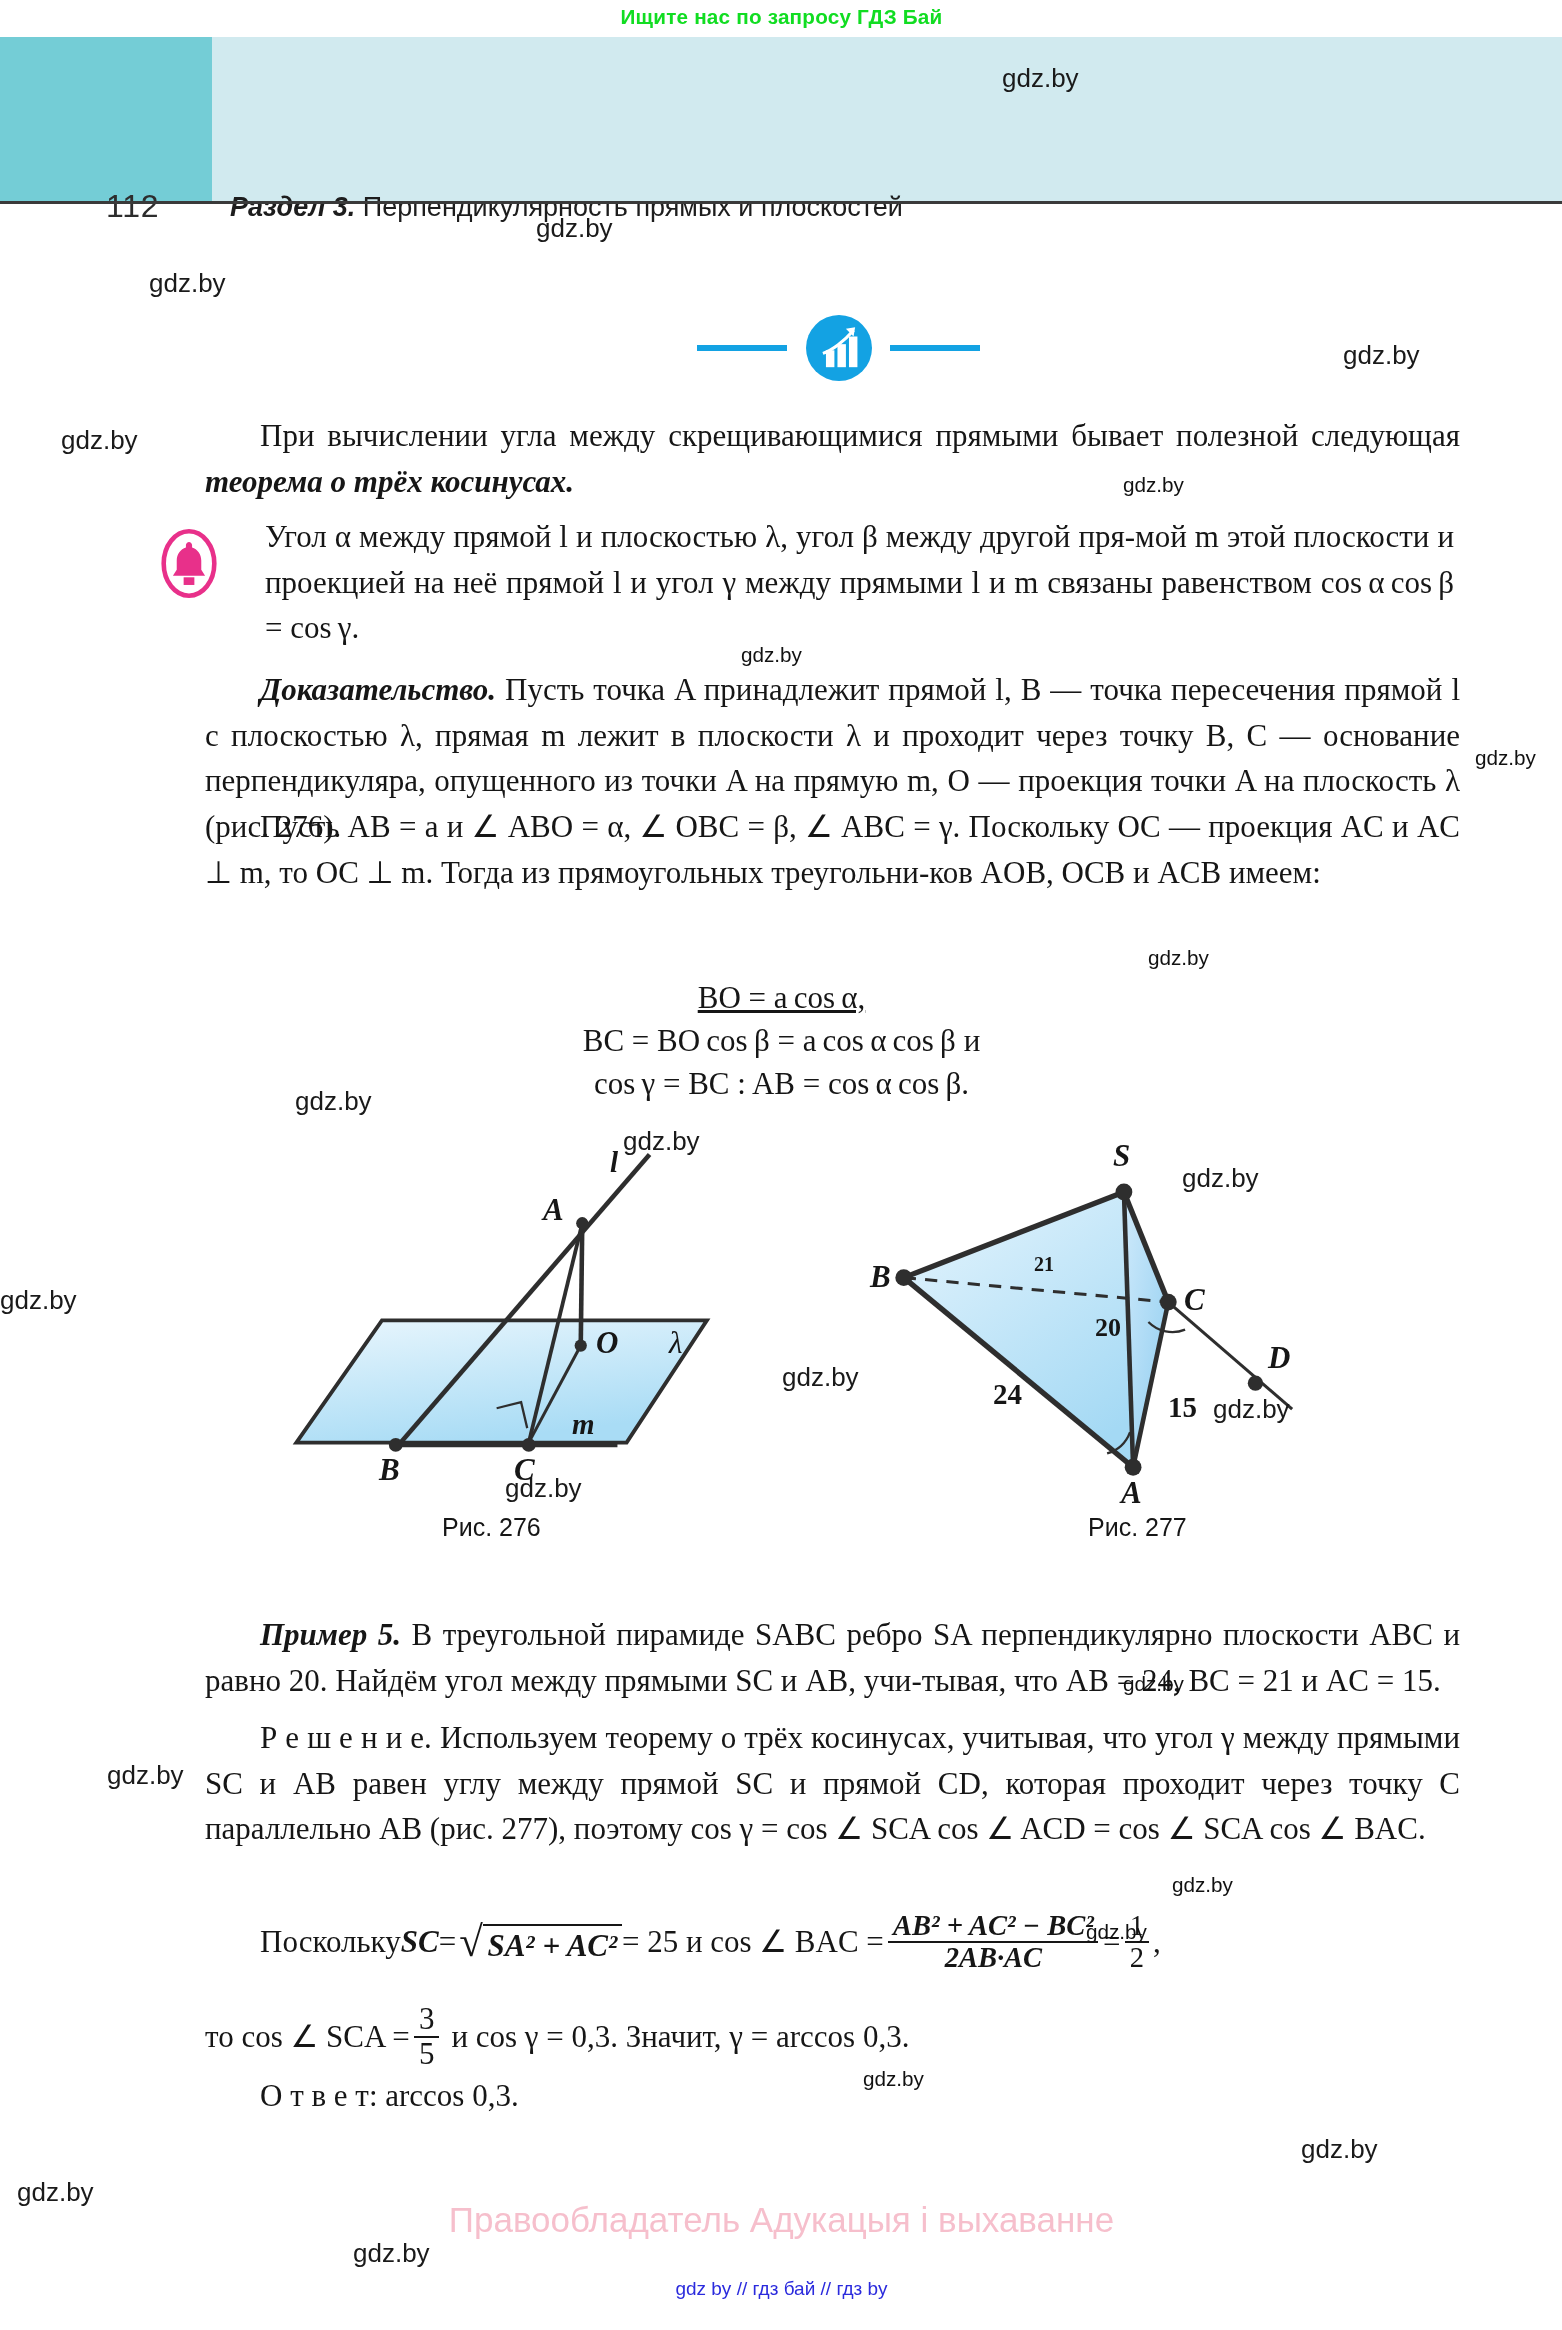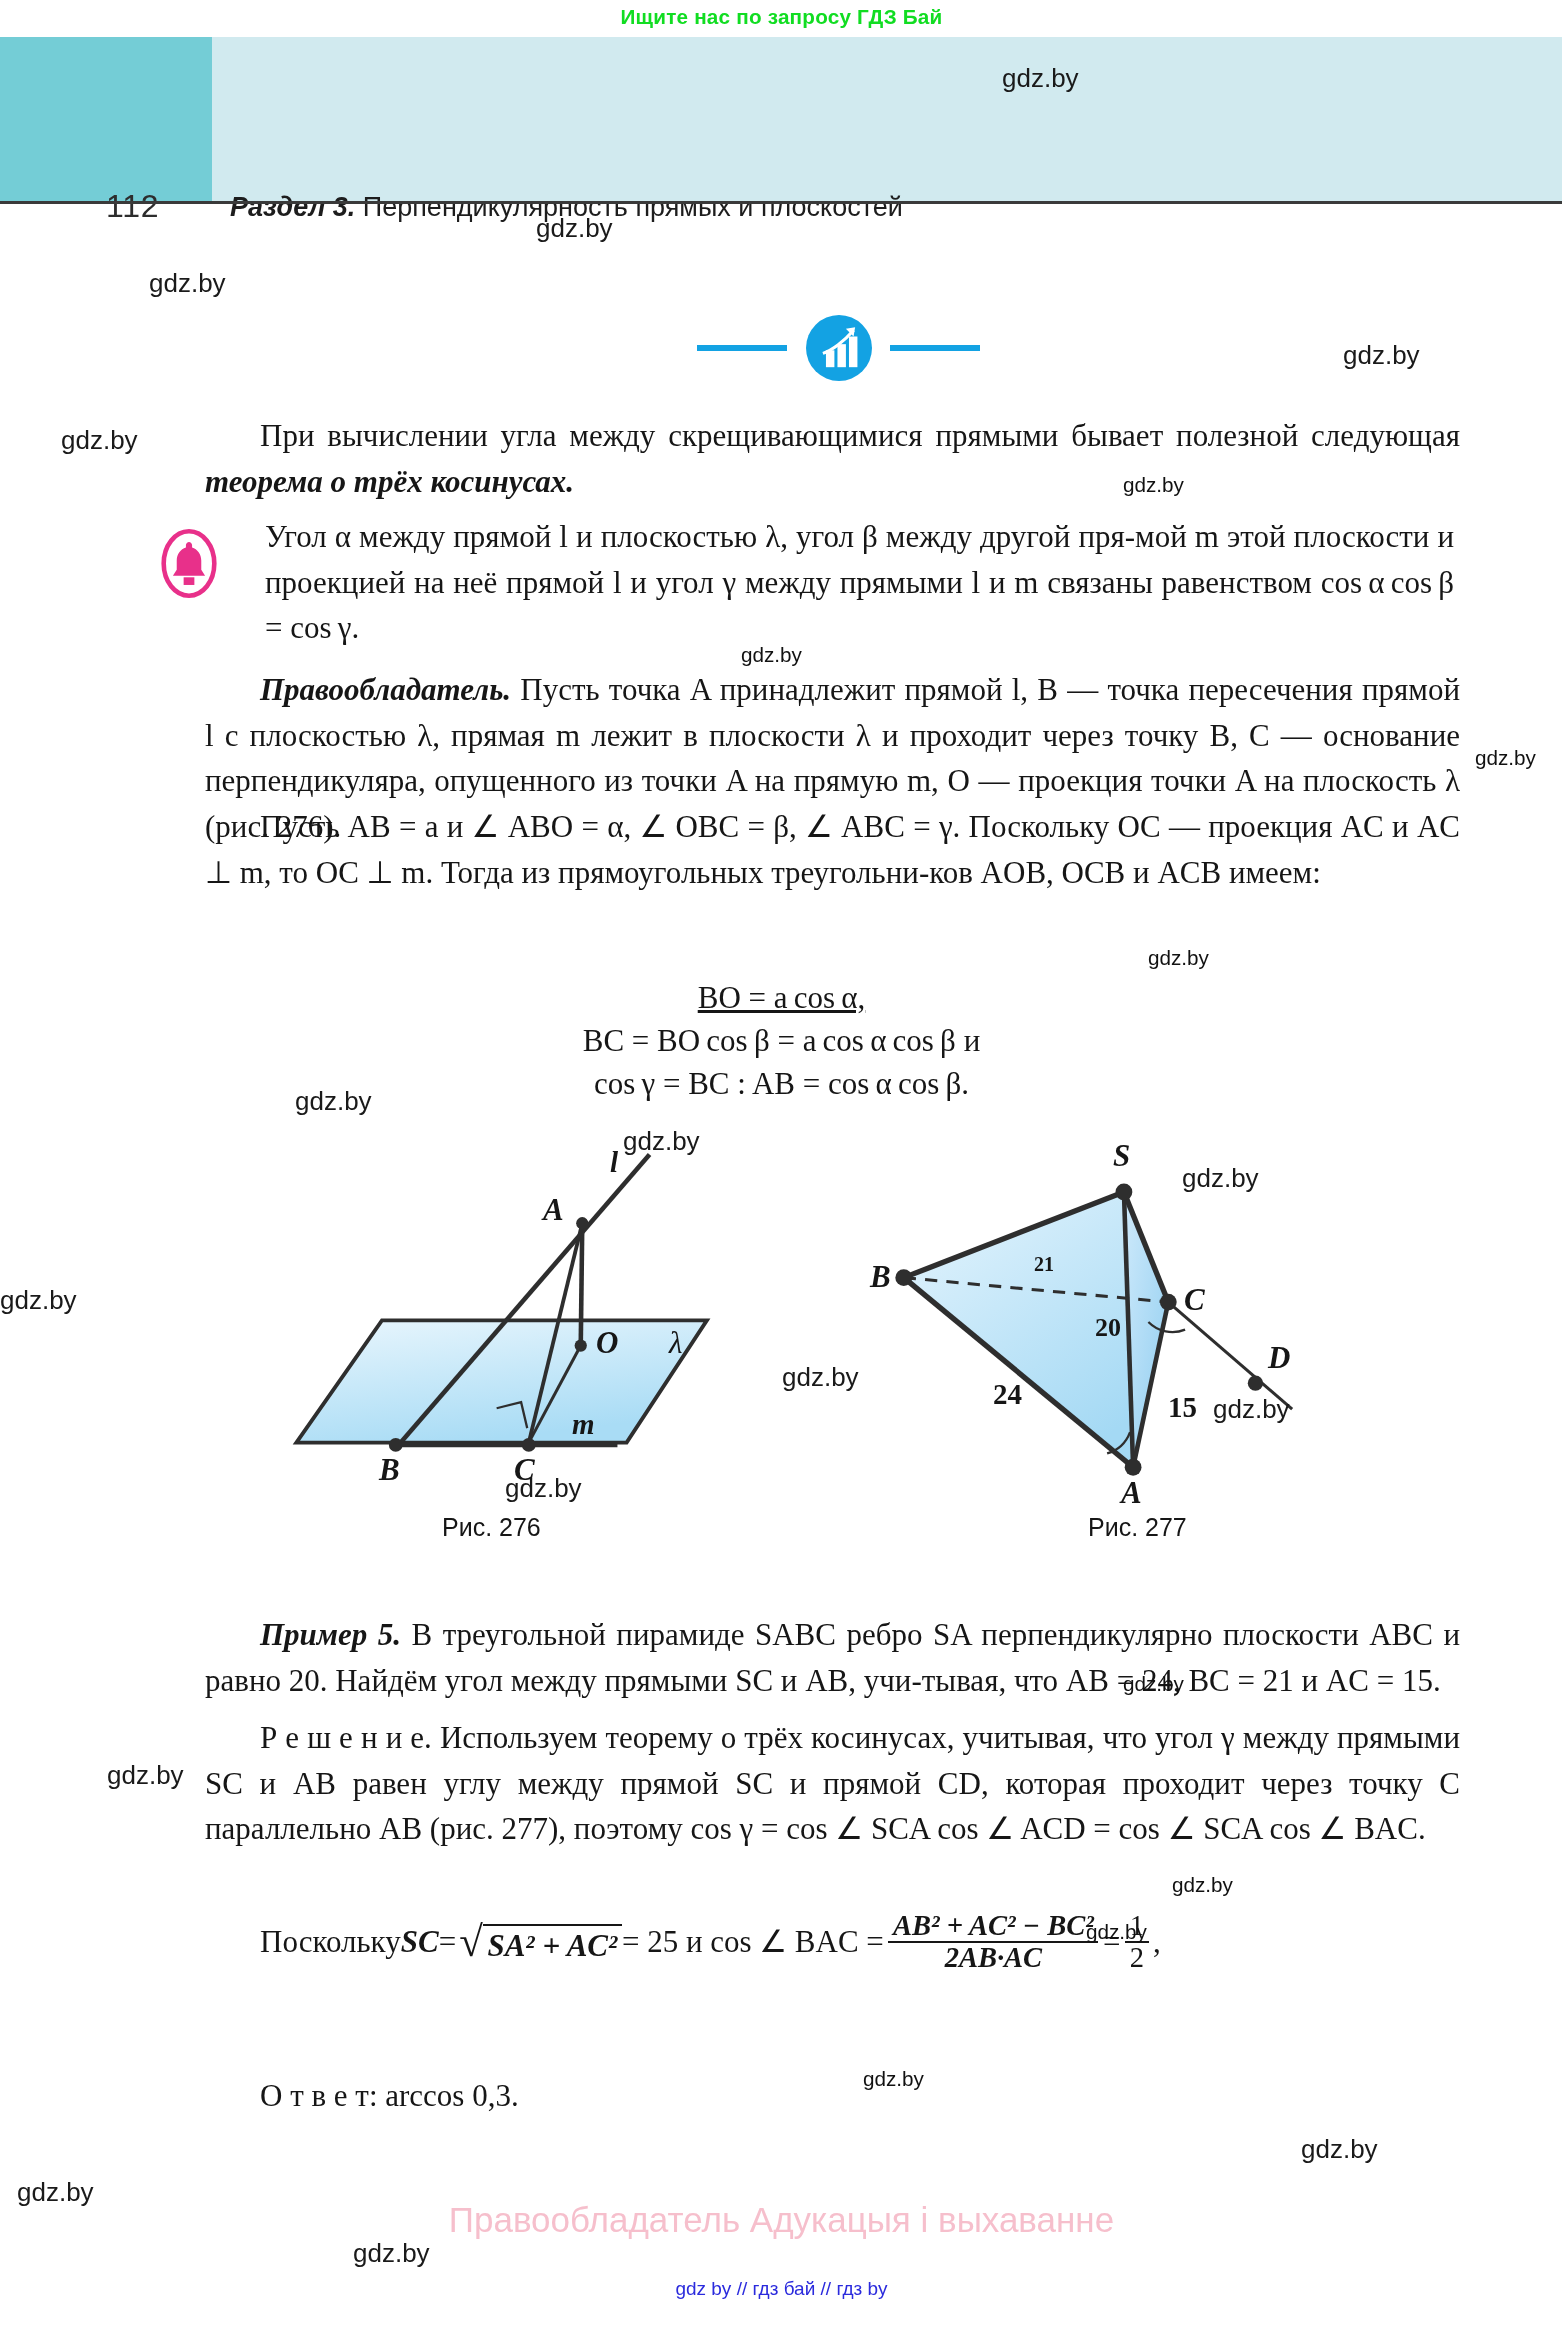--- a/index.html
+++ b/index.html
@@ -274,21 +274,21 @@
         <path d="M39 17 c-2 0 -4 2 -4 4 v3 c-7 2 -12 9 -12 17 v12 l-5 8 h42 l-5 -8 v-12 c0 -8 -5 -15 -12 -17 v-3 c0 -2 -2 -4 -4 -4 z" fill="#e8308a"></path>
         <rect x="32" y="63" width="14" height="10" fill="#e8308a"></rect>
       </svg>
     </div>
     <div class="theorem-text">
       <span>Угол α между прямой </span><span class="it">l</span><span> и плоскостью λ, угол β между другой пря-мой </span><span class="it">m</span><span> этой плоскости и проекцией на неё прямой </span><span class="it">l</span><span> и угол γ между прямыми </span><span class="it">l</span><span> и </span><span class="it">m</span><span> связаны равенством cos α cos β = cos γ.</span>
     </div>
   </div>
 
   <div class="para" style="left:205px; top:667px; width:1255px; text-indent:55px;">
-    <span class="bit">Правообладатель.</span><span> Пусть точка A принадлежит прямой l, B — точка пересечения прямой l с плоскостью λ, прямая m лежит в плоскости λ и проходит через точку B, C — основание перпендикуляра, опущенного из точки A на прямую m, O — проекция точки A на плоскость λ (рис. 276).</span>
+    <span class="bit">Доказательство.</span><span> Пусть точка A принадлежит прямой l, B — точка пересечения прямой l с плоскостью λ, прямая m лежит в плоскости λ и проходит через точку B, C — основание перпендикуляра, опущенного из точки A на прямую m, O — проекция точки A на плоскость λ (рис. 276).</span>
   </div>
 
   <div class="para" style="left:205px; top:804px; width:1255px; text-indent:55px;font-family:Liberation Serif, serif;">
     <span>Пусть AB = a и ∠ ABO = α, ∠ OBC = β, ∠ ABC = γ. Поскольку OC — проекция AC и AC ⊥ m, то OC ⊥ m. Тогда из прямоугольных треугольни-ков AOB, OCB и ACB имеем:</span>
   </div>
 
   <div class="formula-block" style="top:976px;text-decoration:underline;">BO = a cos α,</div>
   <div class="formula-block" style="top:1062px;">cos γ = BC : AB = cos α cos β.</div>
   <div class="formula-block" style="top:1019px;">BC = BO cos β = a cos α cos β  и</div>
 
@@ -400,20 +400,28 @@
       <span class="den" style="font-style:italic; font-weight:700;">2AB·AC</span>
     </span>
     <span>=</span>
     <span class="frac">
       <span class="num">1</span>
       <span class="den">2</span>
     </span>
     <span>,</span>
   </div>
 
+  <div style="position:absolute; left:205px; top:2003px; width:1255px; font-size:31px; color:#161616; display:flex; align-items:center;">
+    <span>то cos ∠ SCA =</span>
+    <span class="frac" style="font-size:1em;">
+      <span class="num">3</span>
+      <span class="den">5</span>
+    </span>
+    <span style="margin-left:7.7px;">и cos γ = 0,3. Значит, γ = arccos 0,3.</span>
+  </div>
 
   <div class="para" style="left:260px; top:2073px; width:1148px;">
     <span>О т в е т:</span><span> arccos 0,3.</span>
   </div>
 
 </div>
 
 <div class="copyright">Правообладатель Адукацыя і выхаванне</div>
 <div class="bottom-links">gdz by  //  гдз бай  //  гдз by</div>
 

